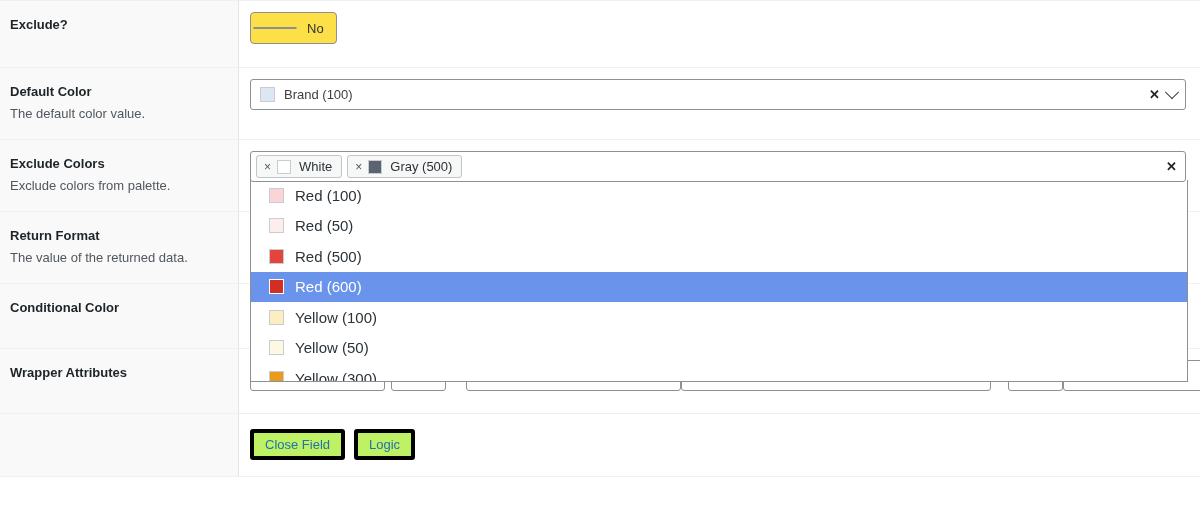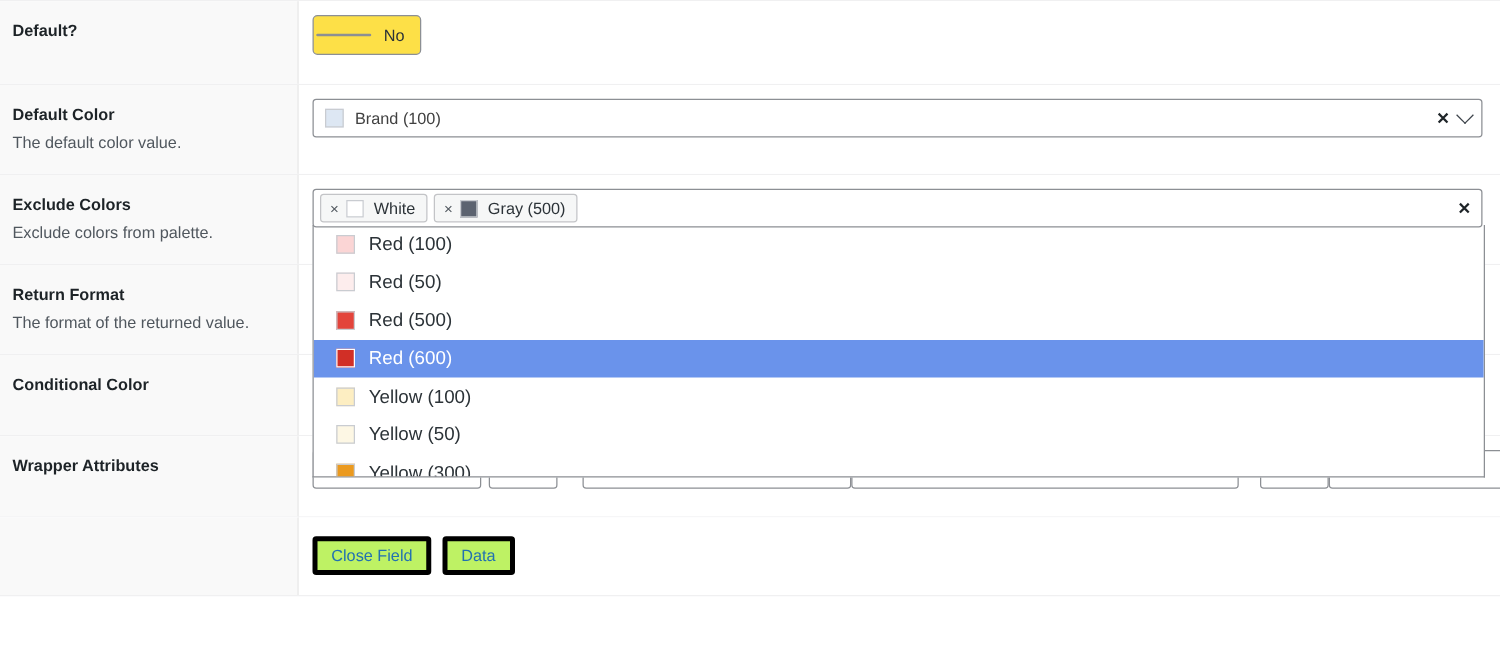--- a/index.html
+++ b/index.html
@@ -329,21 +329,21 @@
 <body>
 
 <div class="app">
 
   <div class="topline"></div>
 
   <div class="rows">
 
     <div class="row row-required">
       <div class="label-cell">
-        <div class="label-title">Default?</div>
+        <div class="label-title">Exclude?</div>
       </div>
       <div class="input-cell">
         <div class="switch">
           <div class="knob"></div>
           <div class="switch-label">No</div>
         </div>
       </div>
     </div>
 
     <div class="row row-default">
@@ -419,21 +419,21 @@
             <span class="dd-swatch" style="background:#eb9a1f"></span>
             <span>Yellow (300)</span>
           </div>
         </div>
       </div>
     </div>
 
     <div class="row row-return">
       <div class="label-cell">
         <div class="label-title">Return Format</div>
-        <div class="label-desc">The format of the returned value.</div>
+        <div class="label-desc">The value of the returned data.</div>
       </div>
       <div class="input-cell"></div>
     </div>
 
     <div class="row row-conditional">
       <div class="label-cell">
         <div class="label-title">Conditional Color</div>
       </div>
       <div class="input-cell"></div>
     </div>
@@ -451,20 +451,20 @@
           <span class="wi wi-e"></span>
           <span class="wi wi-f"></span>
         </div>
       </div>
     </div>
 
     <div class="row row-actions">
       <div class="label-cell"></div>
       <div class="input-cell actions-cell">
         <button class="btn-secondary">Close Field</button>
-        <button class="btn-secondary">Data</button>
+        <button class="btn-secondary">Logic</button>
       </div>
     </div>
 
   </div>
 
 
 </div>
 
 </body></html>

